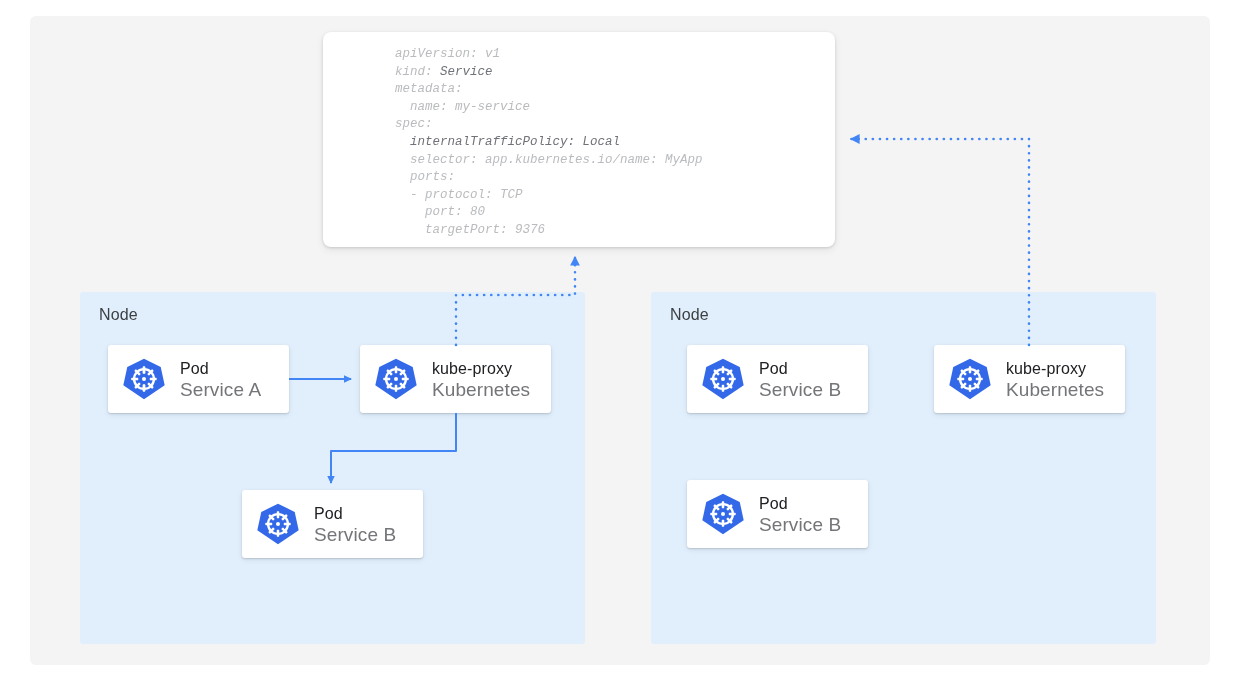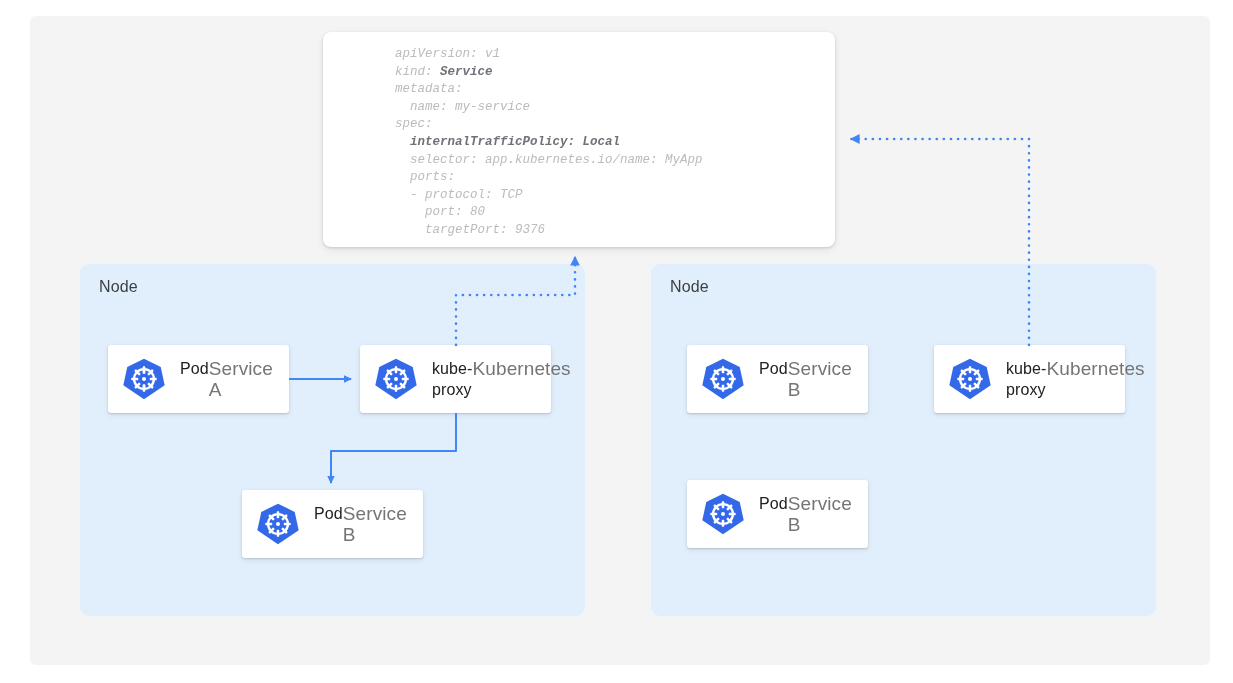--- a/index.html
+++ b/index.html
@@ -50,30 +50,31 @@
     top: 14px;
     font-family: "Liberation Mono", "DejaVu Sans Mono", monospace;
     font-size: 12.5px;
     line-height: 17.6px;
     font-style: italic;
     color: #b9bbbe;
     white-space: pre;
   }
   .yaml-line { display: block; white-space: pre; }
   .yaml-line b {
-    font-weight: bold;
+    font-weight: normal;
     color: #6f7278;
     font-style: italic;
   }
 
   
   .node {
     position: absolute;
     background: #e1effd;
-    border-radius: 9px;
+    border-radius: 3px;
+    margin-top: 28px;
   }
   #node-left  { left: 80px;  top: 264px; width: 505px; height: 352px; }
   #node-right { left: 651px; top: 264px; width: 505px; height: 352px; }
   .node-label {
     position: absolute;
     left: 19px;
     top: 14px;
     font-size: 16px;
     color: #3c4043;
     letter-spacing: 0.1px;
@@ -92,21 +93,21 @@
   .card-icon {
     width: 44px;
     height: 44px;
     margin-left: 14px;
     margin-right: 14px;
     flex: 0 0 auto;
     display: block;
   }
   .card-text {
     display: flex;
-    flex-direction: row;
+    flex-direction: column;
     justify-content: center;
   }
   .card-title {
     font-size: 16px;
     color: #202124;
     line-height: 21px;
     letter-spacing: 0.1px;
   }
   .card-sub {
     font-size: 19px;

